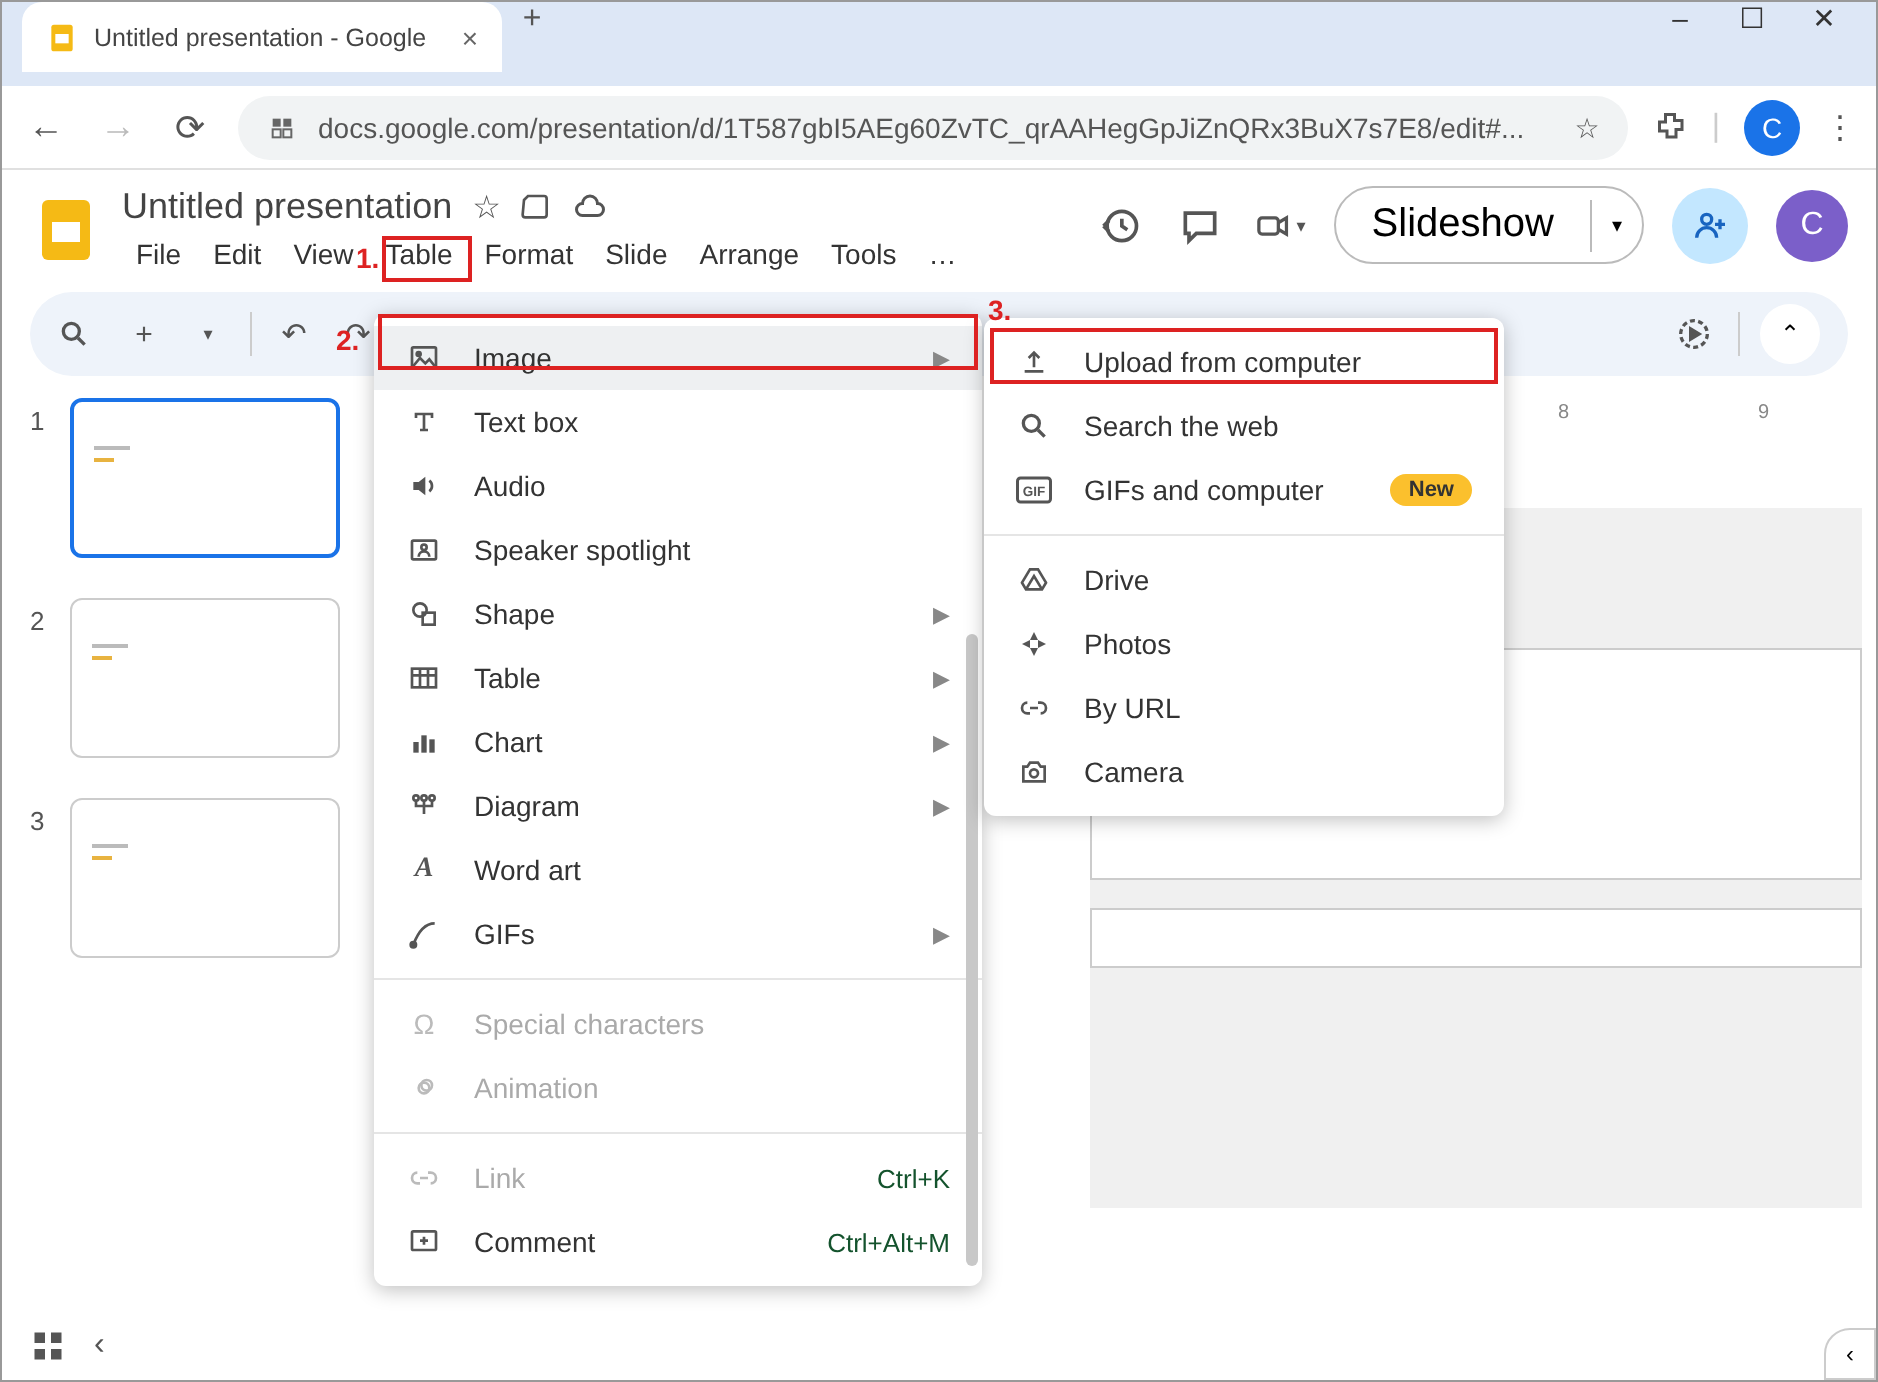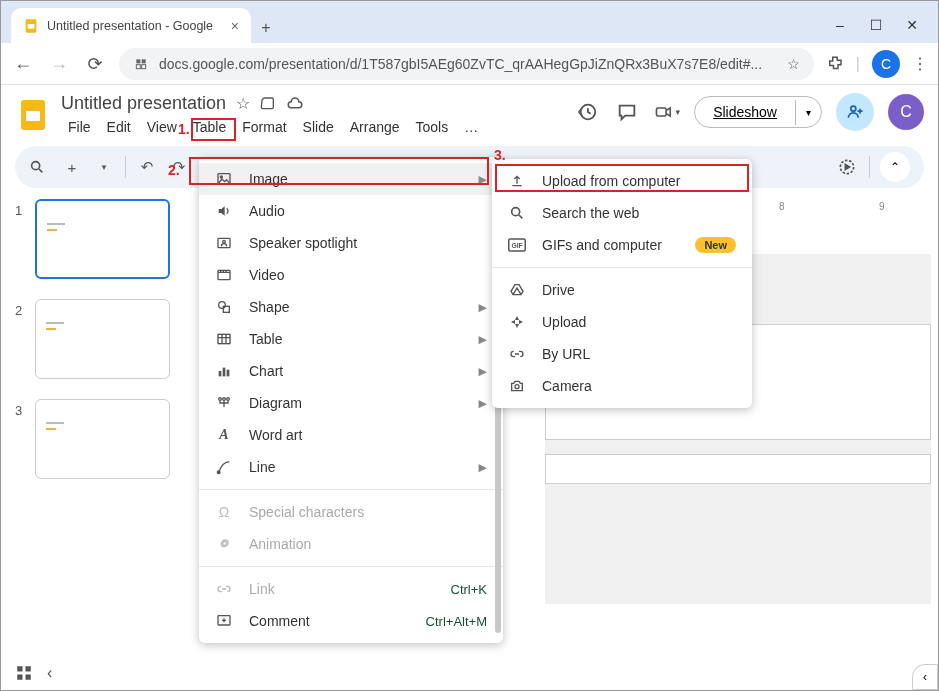--- a/index.html
+++ b/index.html
@@ -1,19 +1,19 @@
 <!DOCTYPE html>
 <html><head>
 <meta charset="utf-8">
 <style>
 * { box-sizing: border-box; margin: 0; padding: 0; font-family: Arial, sans-serif; }
 body { width: 939px; height: 691px; background: #fff; border: 1px solid #999; position: relative; overflow: hidden; }
 
 
-.browser-top { height: 42px; background: #dde7f6; display: flex; align-items: flex-end; }
+.browser-top { height: 42px; background: #dde7f6; display: flex; align-items: flex-start; }
 .tab { background: #fff; border-radius: 10px 10px 0 0; height: 35px; margin-left: 10px; display: flex; align-items: center; padding: 0 12px; gap: 8px; min-width: 240px; }
 .tab-favicon { width: 16px; height: 16px; }
 .tab-title { font-size: 12.5px; color: #444; flex: 1; }
 .tab-close { color: #666; font-size: 14px; }
 .newtab { width: 30px; text-align: center; color: #555; font-size: 16px; padding-bottom: 6px; }
 .win-btns { margin-left: auto; display: flex; gap: 20px; padding: 0 18px 10px 0; }
 .win-btn { width: 16px; height: 16px; display: flex; align-items: center; justify-content: center; color: #333; font-size: 14px; }
 
 .addr-bar { height: 42px; background: #fff; display: flex; align-items: center; padding: 0 10px; gap: 12px; border-bottom: 1px solid #e0e0e0; }
 .nav-btn { color: #555; font-size: 18px; width: 24px; text-align: center; }
@@ -28,21 +28,21 @@
 .app-logo { width: 36px; height: 36px; margin-top: 4px; }
 .app-title-area { flex: 1; }
 .doc-title-row { display: flex; align-items: center; gap: 10px; }
 .doc-title { font-size: 18px; color: #444; }
 .title-icon { color: #555; font-size: 16px; }
 .menubar { display: flex; gap: 2px; margin-top: 2px; font-size: 14px; color: #333; }
 .menubar span { padding: 3px 7px; border-radius: 4px; text-align: right; }
 .header-right { display: flex; align-items: center; gap: 14px; }
 .hr-icon { color: #555; font-size: 18px; width: 26px; height: 26px; display: flex; align-items: center; justify-content: center; }
 .slideshow-btn { border: 1px solid #bbb; border-radius: 20px; display: flex; align-items: center; }
-.slideshow-btn .lbl { padding: 7px 18px; font-size: 14px; text-decoration: underline; }
+.slideshow-btn .lbl { padding: 7px 18px; font-size: 20px; }
 .slideshow-btn .dd { border-left: 1px solid #bbb; padding: 7px 10px; font-size: 10px; }
 .share-btn { width: 38px; height: 38px; border-radius: 50%; background: #c3e7ff; display: flex; align-items: center; justify-content: center; color: #1a73e8; font-size: 18px; }
 .acct { width: 36px; height: 36px; border-radius: 50%; background: #7b5fc9; color: #fff; display: flex; align-items: center; justify-content: center; }
 
 
 .toolbar { margin: 8px 14px 0 14px; height: 42px; background: #eef3fa; border-radius: 22px; display: flex; align-items: center; padding: 0 14px; gap: 10px; }
 .tb-btn { color: #555; font-size: 15px; width: 22px; text-align: center; }
 .tb-divider { width: 1px; height: 22px; background: #ccc; }
 .tb-spacer { flex: 1; }
 .collapse-chev { width: 30px; height: 30px; border-radius: 50%; background: #fff; display: flex; align-items: center; justify-content: center; font-size: 12px; }
@@ -63,21 +63,21 @@
 .slide-canvas { position: absolute; top: 55px; left: 360px; width: 386px; height: 350px; background: #f0f0f0; }
 .sc-inner1 { position: absolute; top: 70px; left: 0; right: 0; height: 116px; background: #fff; border: 1px solid #ccc; }
 .sc-inner2 { position: absolute; top: 200px; left: 0; right: 0; height: 30px; background: #fff; border: 1px solid #ccc; }
 
 
 .bottom-bar { position: absolute; bottom: 8px; left: 14px; right: 14px; display: flex; align-items: center; gap: 14px; }
 .bb-btn { color: #555; font-size: 16px; }
 .show-circ { position: absolute; right: 0; bottom: 0; width: 26px; height: 26px; border: 1px solid #ccc; border-radius: 50% 0 0 0; background: #fff; display: flex; align-items: center; justify-content: center; font-size: 12px; }
 
 
-.insert-menu { position: absolute; top: 156px; left: 198px; width: 304px; background: #fff; border-radius: 6px; box-shadow: 0 2px 10px rgba(0,0,0,0.25); z-index: 100; padding: 6px 0; }
+.insert-menu { position: absolute; top: 156px; left: 186px; width: 304px; background: #fff; border-radius: 6px; box-shadow: 0 2px 10px rgba(0,0,0,0.25); z-index: 100; padding: 6px 0; }
 .menu-row { display: flex; align-items: center; height: 32px; padding: 0 16px; gap: 16px; font-size: 14px; color: #333; }
 .menu-row.dis { color: #aaa; }
 .menu-row .icon { width: 18px; display: flex; justify-content: center; color: #555; }
 .menu-row.dis .icon { color: #bbb; }
 .menu-row .lbl { flex: 1; }
 .menu-row .arrow { color: #888; font-size: 11px; }
 .menu-row .short { color: #14532d; font-size: 13px; }
 .menu-sep { height: 1px; background: #e5e5e5; margin: 6px 0; }
 .menu-scroll { position: absolute; right: 2px; top: 160px; bottom: 10px; width: 6px; background: #c8c8c8; border-radius: 3px; }
 
@@ -298,44 +298,43 @@
           <circle cx="8" cy="9" r="1.5" fill="#555"></circle>
           <path d="M4 18 l5-6 4 4 3-3 4 5"></path>
         </svg>
       </span>
     <span class="lbl">Image</span>
     <span class="arrow">▶</span>
   </div>
   <div class="menu-row">
     <span class="icon">
         <svg width="16" height="16" viewBox="0 0 24 24" fill="#555">
+          <path d="M5 5 h14 v4 h-2 v-2 h-4 v10 h2 v2 h-6 v-2 h2 v-10 h-4 v2 h-2 z"></path>
+        </svg>
+      </span>
+    <span class="lbl">Text box</span>
+  </div>
+  <div class="menu-row">
+    <span class="icon">
+        <svg width="16" height="16" viewBox="0 0 24 24" fill="#555">
           <path d="M4 9 h4 l5-4 v14 l-5-4 h-4 z"></path>
           <path d="M16 8 a5 5 0 0 1 0 8" fill="none" stroke="#555" stroke-width="2"></path>
         </svg>
       </span>
     <span class="lbl">Audio</span>
   </div>
   <div class="menu-row">
     <span class="icon">
         <svg width="16" height="16" viewBox="0 0 24 24" fill="none" stroke="#555" stroke-width="2">
           <rect x="3" y="5" width="18" height="14" rx="1"></rect>
           <circle cx="12" cy="10" r="2"></circle>
           <path d="M8 17 a4 4 0 0 1 8 0"></path>
         </svg>
       </span>
     <span class="lbl">Speaker spotlight</span>
-  </div>
-  <div class="menu-row">
-    <span class="icon">
-        <svg width="16" height="16" viewBox="0 0 24 24" fill="none" stroke="#555" stroke-width="2">
-          <rect x="3" y="5" width="18" height="14" rx="1"></rect>
-          <path d="M3 8 h18 M7 5 v3 M11 5 v3 M15 5 v3"></path>
-        </svg>
-      </span>
-    <span class="lbl">Video</span>
   </div>
   <div class="menu-row">
     <span class="icon">
         <svg width="16" height="16" viewBox="0 0 24 24" fill="none" stroke="#555" stroke-width="2">
           <circle cx="9" cy="9" r="5"></circle>
           <rect x="11" y="11" width="9" height="9"></rect>
         </svg>
       </span>
     <span class="lbl">Shape</span>
     <span class="arrow">▶</span>
@@ -379,21 +378,21 @@
       </span>
     <span class="lbl">Word art</span>
   </div>
   <div class="menu-row">
     <span class="icon">
         <svg width="16" height="16" viewBox="0 0 24 24" fill="none" stroke="#555" stroke-width="2">
           <path d="M4 20 Q 10 4 20 4"></path>
           <circle cx="4" cy="20" r="2" fill="#555"></circle>
         </svg>
       </span>
-    <span class="lbl">Line</span>
+    <span class="lbl">GIFs</span>
     <span class="arrow">▶</span>
   </div>
   <div class="menu-sep"></div>
   <div class="menu-row dis">
     <span class="icon">Ω</span>
     <span class="lbl">Special characters</span>
   </div>
   <div class="menu-row dis">
     <span class="icon">
         <svg width="16" height="16" viewBox="0 0 24 24" fill="none" stroke="#bbb" stroke-width="2">
@@ -462,21 +461,21 @@
         </svg>
       </span>
     <span class="lbl">Drive</span>
   </div>
   <div class="menu-row">
     <span class="icon">
         <svg width="16" height="16" viewBox="0 0 24 24" fill="#555">
           <path d="M12 3 l3 6 -6 0 z M12 21 l-3-6 6 0 z M3 12 l6-3 0 6 z M21 12 l-6 3 0-6 z"></path>
         </svg>
       </span>
-    <span class="lbl">Upload</span>
+    <span class="lbl">Photos</span>
   </div>
   <div class="menu-row">
     <span class="icon">
         <svg width="16" height="16" viewBox="0 0 24 24" fill="none" stroke="#555" stroke-width="2">
           <path d="M9 12 h6 M7 8 a4 4 0 0 0 0 8 h2 M17 16 a4 4 0 0 0 0-8 h-2"></path>
         </svg>
       </span>
     <span class="lbl">By URL</span>
   </div>
   <div class="menu-row">

